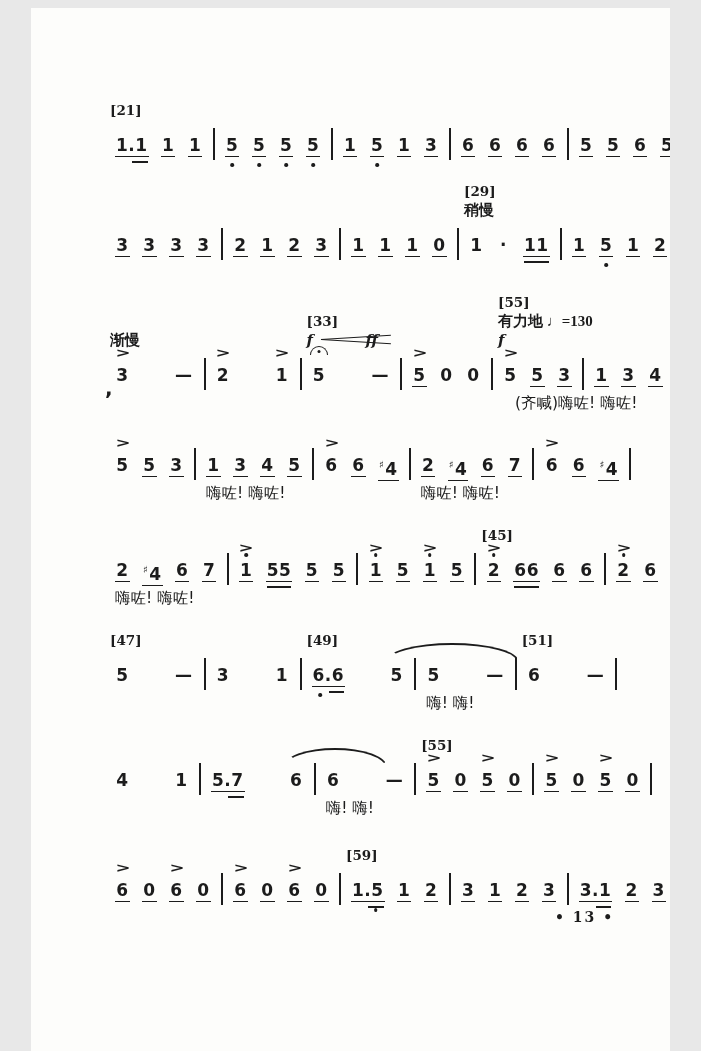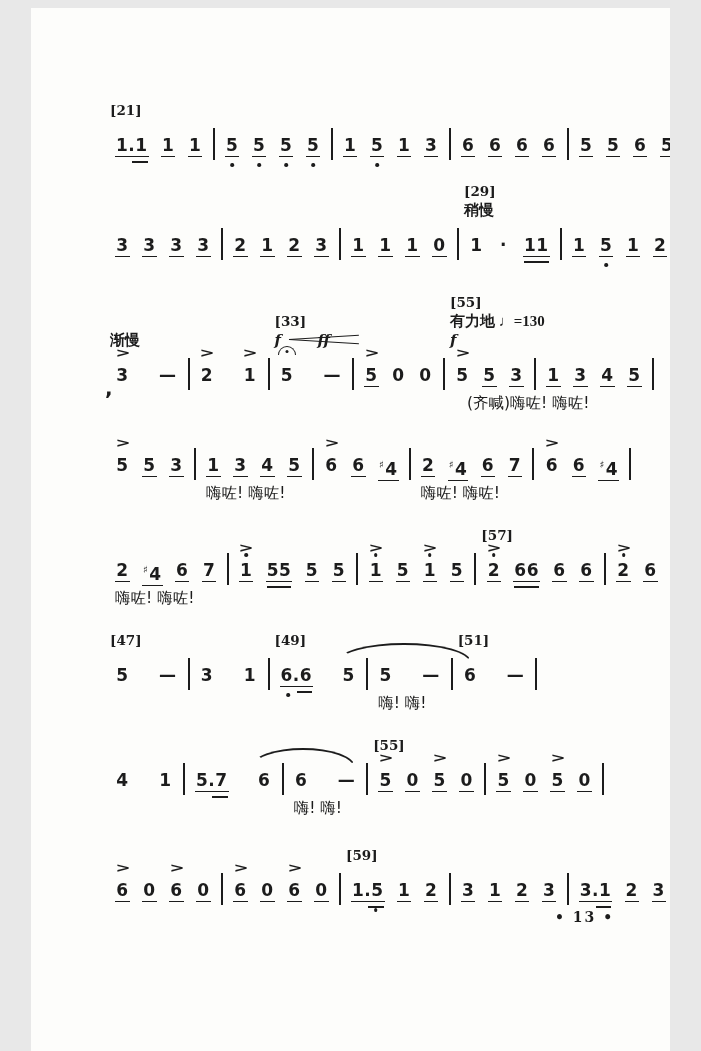--- a/index.html
+++ b/index.html
@@ -12,21 +12,21 @@
   #score .system{position:absolute;left:84px;display:flex;align-items:flex-end;gap:10px;}
   #score .system:nth-child(1){top:120px;}
   #score .system:nth-child(2){top:220px;}
   #score .system:nth-child(3){top:350px;}
   #score .system:nth-child(4){top:440px;}
   #score .system:nth-child(5){top:545px;}
   #score .system:nth-child(6){top:650px;}
   #score .system:nth-child(7){top:755px;}
   #score .system:nth-child(8){top:865px;}
   .measure{display:flex;align-items:flex-end;gap:12px;}
-  .measure.wide{gap:28px;}
+  .measure.wide{gap:44px;}
   .bar{width:2px;height:32px;background:#1c1c1c;margin-bottom:-2px;}
   .tok{position:relative;display:inline-block;height:24px;min-width:15px;text-align:center;}
   .tok .d{
     display:inline-block;font-size:17px;font-weight:bold;line-height:22px;
     padding:0 1px;letter-spacing:.5px;white-space:nowrap;
   }
   .tok.u1 .d{border-bottom:1.8px solid #1c1c1c;}
   .tok.dash .d{border-bottom:none;font-weight:bold;}
   .ul2,.ul2r{position:absolute;height:1.6px;background:#1c1c1c;bottom:-4.5px;left:1px;right:1px;}
   .ul2r{left:auto;right:1px;width:46%;}
@@ -231,21 +231,21 @@
         </div>
         <span class="bar"></span>
         <div class="measure">
           <span class="tok u1"><span class="acc">&gt;</span><span class="hidot"></span><span class="d">1</span></span>
           <span class="tok u1"><span class="d">5</span></span>
           <span class="tok u1"><span class="acc">&gt;</span><span class="hidot"></span><span class="d">1</span></span>
           <span class="tok u1"><span class="d">5</span></span>
         </div>
         <span class="bar"></span>
         <div class="measure">
-          <span class="tok u1"><span class="ann marker" style="top: -32px;">[57]</span><span class="acc">&gt;</span><span class="hidot"></span><span class="d">2</span></span>
+          <span class="tok u1"><span class="ann marker" style="top: -32px;">[45]</span><span class="acc">&gt;</span><span class="hidot"></span><span class="d">2</span></span>
           <span class="tok u1"><span class="d">66</span><span class="ul2"></span></span>
           <span class="tok u1"><span class="d">6</span></span>
           <span class="tok u1"><span class="d">6</span></span>
         </div>
         <span class="bar"></span>
         <div class="measure">
           <span class="tok u1"><span class="acc">&gt;</span><span class="hidot"></span><span class="d">2</span></span>
           <span class="tok u1"><span class="d">6</span></span>
           <span class="tok u1"><span class="acc">&gt;</span><span class="hidot"></span><span class="d">2</span></span>
           <span class="tok u1"><span class="d">6</span></span>

